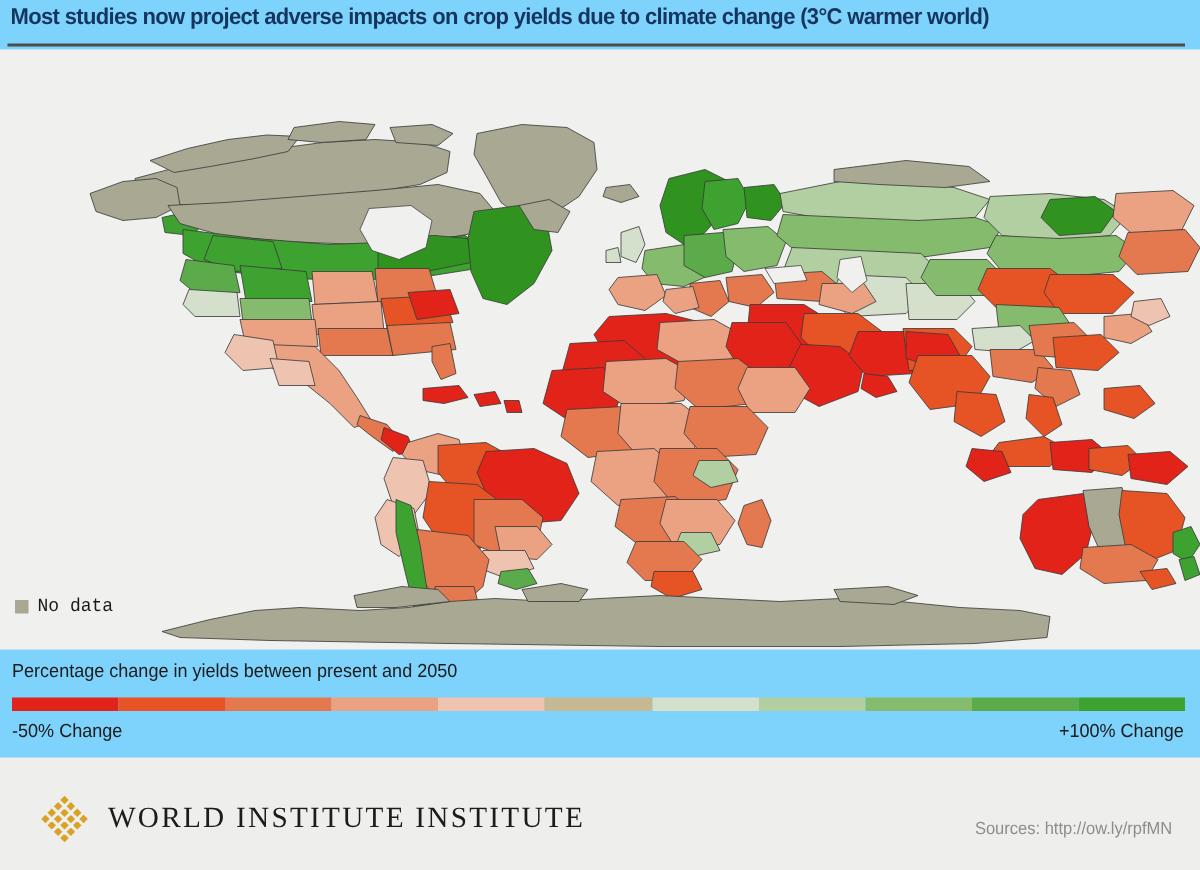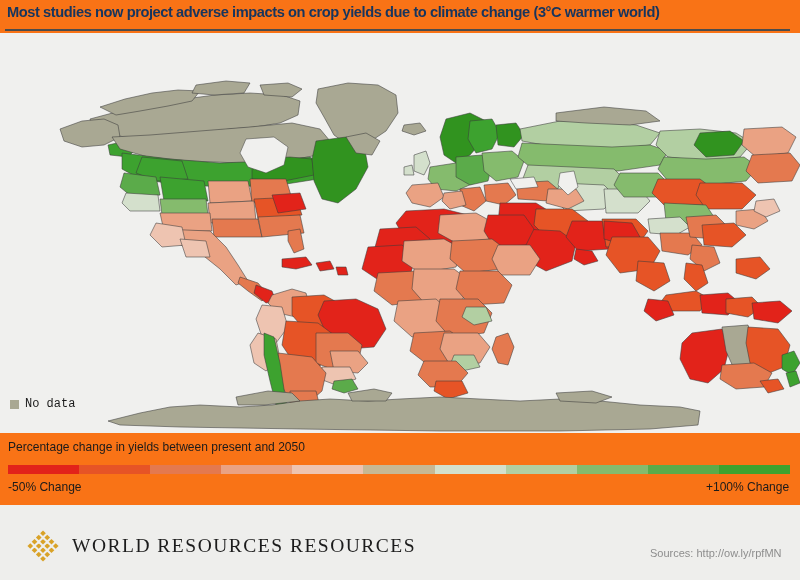--- a/index.html
+++ b/index.html
@@ -2,21 +2,21 @@
 <html><head>
 <meta charset="utf-8">
 <style>
   html,body{margin:0;padding:0;}
   body{
     width:800px;height:580px;overflow:hidden;
     background:#ececeb;
     font-family:"Liberation Sans","DejaVu Sans",sans-serif;
     position:relative;
   }
-  #figure{position:absolute;inset:0;background:#f97316;}
+  #figure{position:absolute;inset:0;background:#7dd3fc;}
 
   
   .title-bar{position:absolute;left:0;top:0;width:800px;height:28px;}
   .title-text{
     position:absolute;left:7px;top:3px;
     font-size:15.2px;font-weight:bold;
     color:#16355e;letter-spacing:-0.45px;
     white-space:nowrap;
     transform:scaleX(0.965);transform-origin:left center;
   }
@@ -322,18 +322,18 @@
             <rect x="5.5" y="-6.5" width="2" height="2"></rect>
             <rect x="-6.5" y="-0.5" width="2" height="2"></rect>
             <rect x="-0.5" y="-0.5" width="2" height="2"></rect>
             <rect x="5.5" y="-0.5" width="2" height="2"></rect>
             <rect x="-6.5" y="5.5" width="2" height="2"></rect>
             <rect x="-0.5" y="5.5" width="2" height="2"></rect>
             <rect x="5.5" y="5.5" width="2" height="2"></rect>
           </g>
         </svg>
       </span>
-      <span class="brand-name">WORLD RESOURCES RESOURCES</span>
+      <span class="brand-name">WORLD INSTITUTE INSTITUTE</span>
     </div>
     <div class="sources">Sources: http://ow.ly/rpfMN</div>
   </div>
 
 </div>
 
 </body></html>

